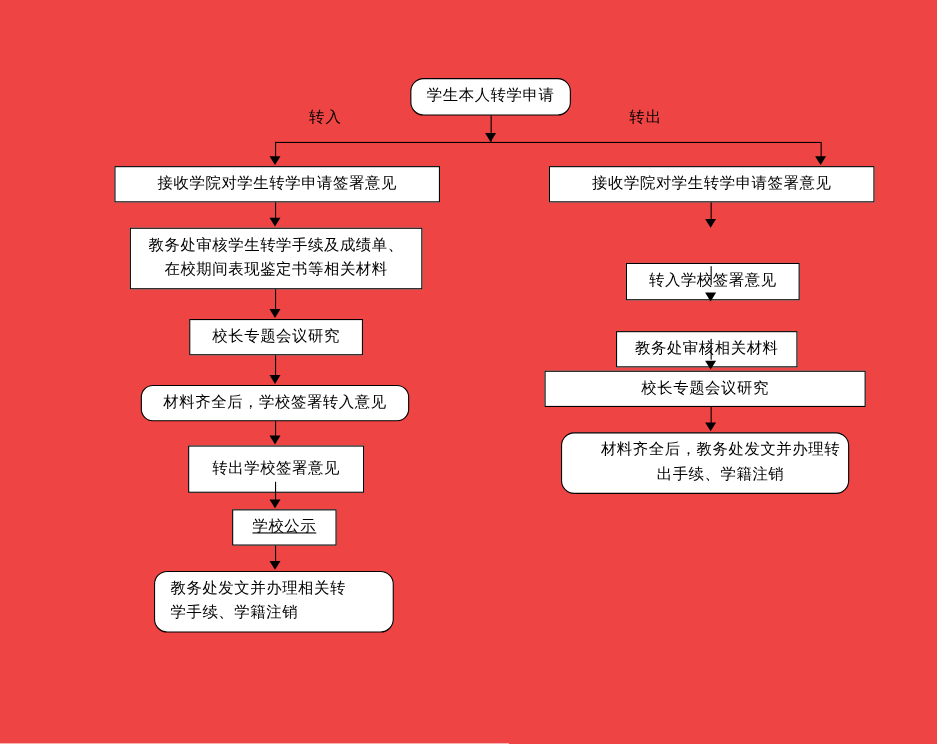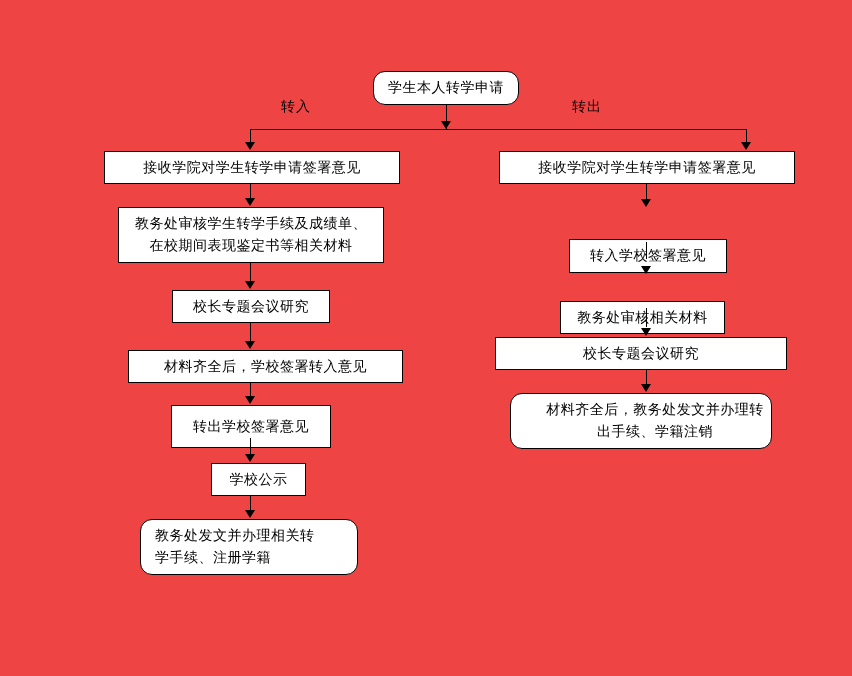--- a/index.html
+++ b/index.html
@@ -85,28 +85,28 @@
   <div class="vline" style="left:746px; top:129px; height:14px;"></div>
   <div class="arrowhead" style="left:741px; top:142px;"></div>
 
   <div class="node" style="left:104px; top:151px; width:296px; height:33px;">接收学院对学生转学申请签署意见</div>
 
   <div class="node" style="left:118px; top:207px; width:266px; height:56px;">教务处审核学生转学手续及成绩单、
 在校期间表现鉴定书等相关材料</div>
 
   <div class="node" style="left:172px; top:290px; width:158px; height:33px;">校长专题会议研究</div>
 
-  <div class="node" style="left:128px; top:350px; width:275px; height:33px;">材料齐全后，学校签署转入意见</div>
+  <div class="node" style="left:128px; top:350px; width:244px; height:33px;border-radius:11px;">材料齐全后，学校签署转入意见</div>
 
   <div class="node" style="left:171px; top:405px; width:160px; height:43px;">转出学校签署意见</div>
 
-  <div class="node" style="left:211px; top:463px; width:95px; height:33px;">学校公示</div>
+  <div class="node" style="left:211px; top:463px; width:95px; height:33px;text-decoration:underline;">学校公示</div>
 
   <div class="node rounded indent" style="left:140px; top:519px; width:218px; height:56px;">教务处发文并办理相关转
-学手续、注册学籍</div>
+学手续、学籍注销</div>
 
   <div class="vline" style="left:250px; top:184px; height:15px;"></div>
   <div class="arrowhead" style="left:245px; top:198px;"></div>
 
   <div class="vline" style="left:250px; top:263px; height:19px;"></div>
   <div class="arrowhead" style="left:245px; top:281px;"></div>
 
   <div class="vline" style="left:250px; top:323px; height:19px;"></div>
   <div class="arrowhead" style="left:245px; top:341px;"></div>
 

